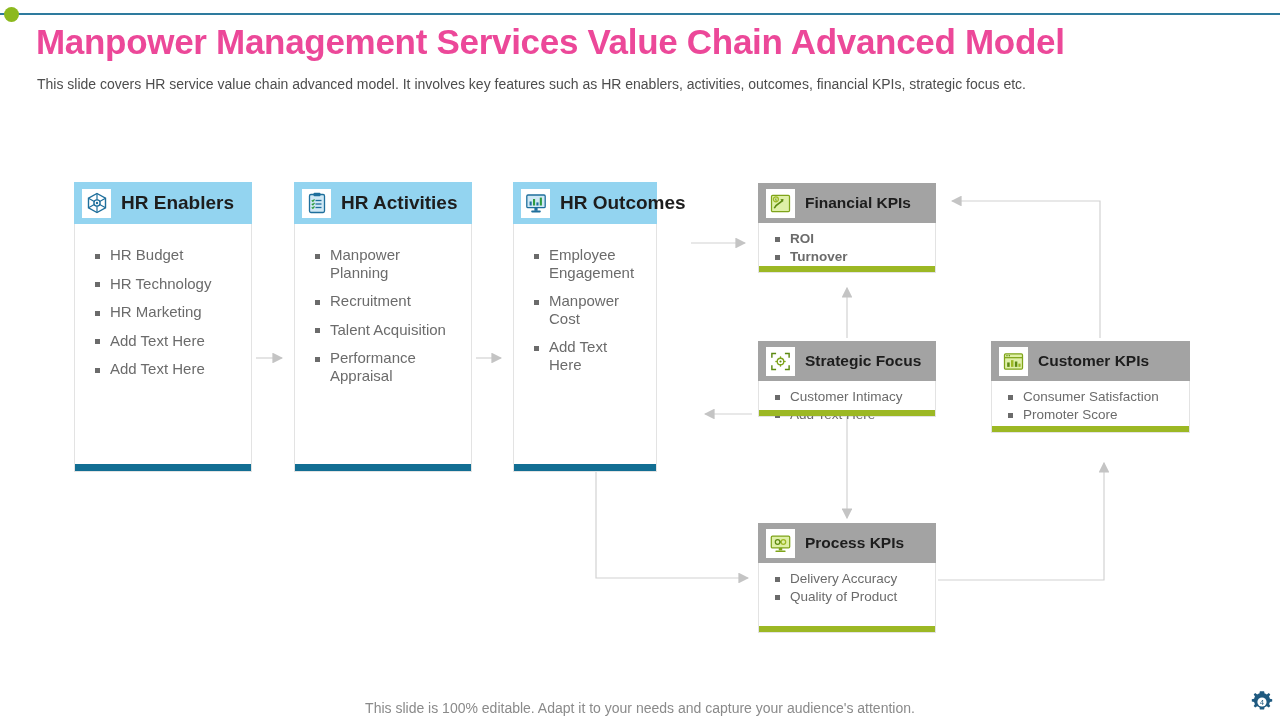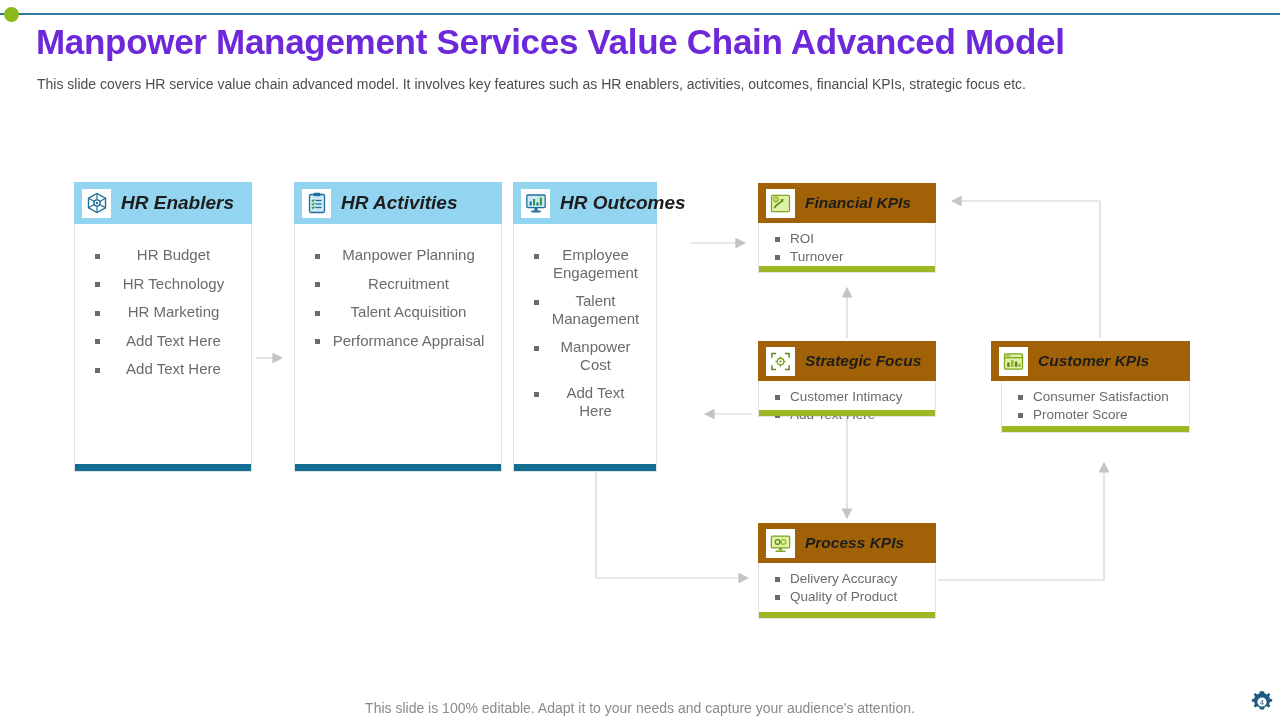--- a/index.html
+++ b/index.html
@@ -18,35 +18,35 @@
     background:#2e7b9e;
   }
   #top-dot{
     position:absolute;left:4px;top:7px;width:15px;height:15px;border-radius:50%;
     background:#8cb91e;
   }
 
   
   #page-title{
     position:absolute;left:36px;top:22px;width:1210px;
-    font-size:35px;font-weight:bold;color:#6d28d9;
+    font-size:35px;font-weight:bold;color:#ec4899;
     letter-spacing:-0.3px;white-space:nowrap;
   }
   #page-subtitle{
     position:absolute;left:37px;top:76px;width:1200px;
     font-size:14px;color:#4d4d4d;
   }
 
   
   .card{position:absolute;box-sizing:border-box;}
 
   .card-head{
     position:relative;box-sizing:border-box;
     display:flex;align-items:center;
-    height:42px;padding-left:8px;font-style:italic;
+    height:42px;padding-left:8px;
   }
   .card-head .ico{
     width:29px;height:29px;flex:0 0 29px;
     background:#ffffff;
     display:flex;align-items:center;justify-content:center;
     margin-right:10px;
   }
   .card-head .ttl{
     font-size:19px;font-weight:bold;color:#1d1d1d;white-space:nowrap;
   }
@@ -66,50 +66,50 @@
   }
   .card-body li::before{
     content:"";position:absolute;left:2px;top:0.52em;
     width:5px;height:5px;background:#6b6b6b;
   }
   .card-foot{position:absolute;left:0;bottom:0;width:100%;}
 
   
   .col .card-head{background:#93d4f0;}
   .col .card-body{padding:22px 14px 10px 18px;}
-  .col .card-body li{font-size:15px;line-height:1.17;margin-bottom:11px;text-align:center;}
+  .col .card-body li{font-size:15px;line-height:1.17;margin-bottom:11px;}
   .col .card-foot{height:7px;background:#126e93;}
 
   
-  .kpi .card-head{background:#a16207;height:40px;}
+  .kpi .card-head{background:#a3a3a3;height:40px;}
   .kpi .card-head .ttl{font-size:15.5px;}
   .kpi .card-body{padding:7px 10px 12px 12px;}
   .kpi .card-body li{font-size:13.5px;line-height:1.3;margin-bottom:0px;padding-left:19px;}
   .kpi .card-body li::before{left:4px;width:5px;height:5px;}
   .kpi .card-foot{height:6px;background:#9cb824;}
 
   
   #card-hr-enablers  {left:74px; top:182px;  width:178px;}
-  #card-hr-activities{left:294px;top:182px;  width:208px;}
+  #card-hr-activities{left:294px;top:182px;  width:178px;}
   #card-hr-outcomes  {left:513px;top:182px;  width:144px;}
   #card-hr-enablers   .card-body,
   #card-hr-activities .card-body,
   #card-hr-outcomes   .card-body{height:248px;}
 
   #card-financial-kpis{left:758px;top:183px;width:178px;}
-  #card-financial-kpis .card-body{height:50px;}
+  #card-financial-kpis .card-body{height:50px;font-weight:bold;}
 
   #card-strategic-focus{left:758px;top:341px;width:178px;}
   #card-strategic-focus .card-body{height:36px;}
 
   #card-customer-kpis{left:991px;top:341px;width:199px;}
-  #card-customer-kpis .card-body{height:52px;margin-left:10px;}
+  #card-customer-kpis .card-body{height:52px;}
 
   #card-process-kpis{left:758px;top:523px;width:178px;}
-  #card-process-kpis .card-body{height:56px;}
+  #card-process-kpis .card-body{height:70px;}
 
   
   #connectors{position:absolute;left:0;top:0;width:1280px;height:720px;}
 
   
   #footer-note{
     position:absolute;left:0;top:700px;width:1280px;text-align:center;
     font-size:14px;color:#8a8a8a;
   }
   #gear-badge{position:absolute;left:1248px;top:688px;width:28px;height:28px;}
@@ -218,21 +218,20 @@
         <rect x="9" y="8" width="2.1" height="6.5" fill="#2f9c3f"></rect>
         <rect x="12.4" y="11.4" width="2.1" height="3.1" fill="#1f6f9c"></rect>
         <rect x="15.8" y="6.6" width="2.1" height="7.9" fill="#2f9c3f"></rect>
       </svg>
     </span>
     <span class="ttl">HR Outcomes</span>
   </div>
   <div class="card-body">
     <ul>
       <li>Employee Engagement</li>
-      <li>Talent Management</li>
       <li>Manpower Cost</li>
       <li>Add Text Here</li>
     </ul>
     <div class="card-foot"></div>
   </div>
 </div>
 
 <div class="card kpi" id="card-financial-kpis">
   <div class="card-head">
     <span class="ico">

